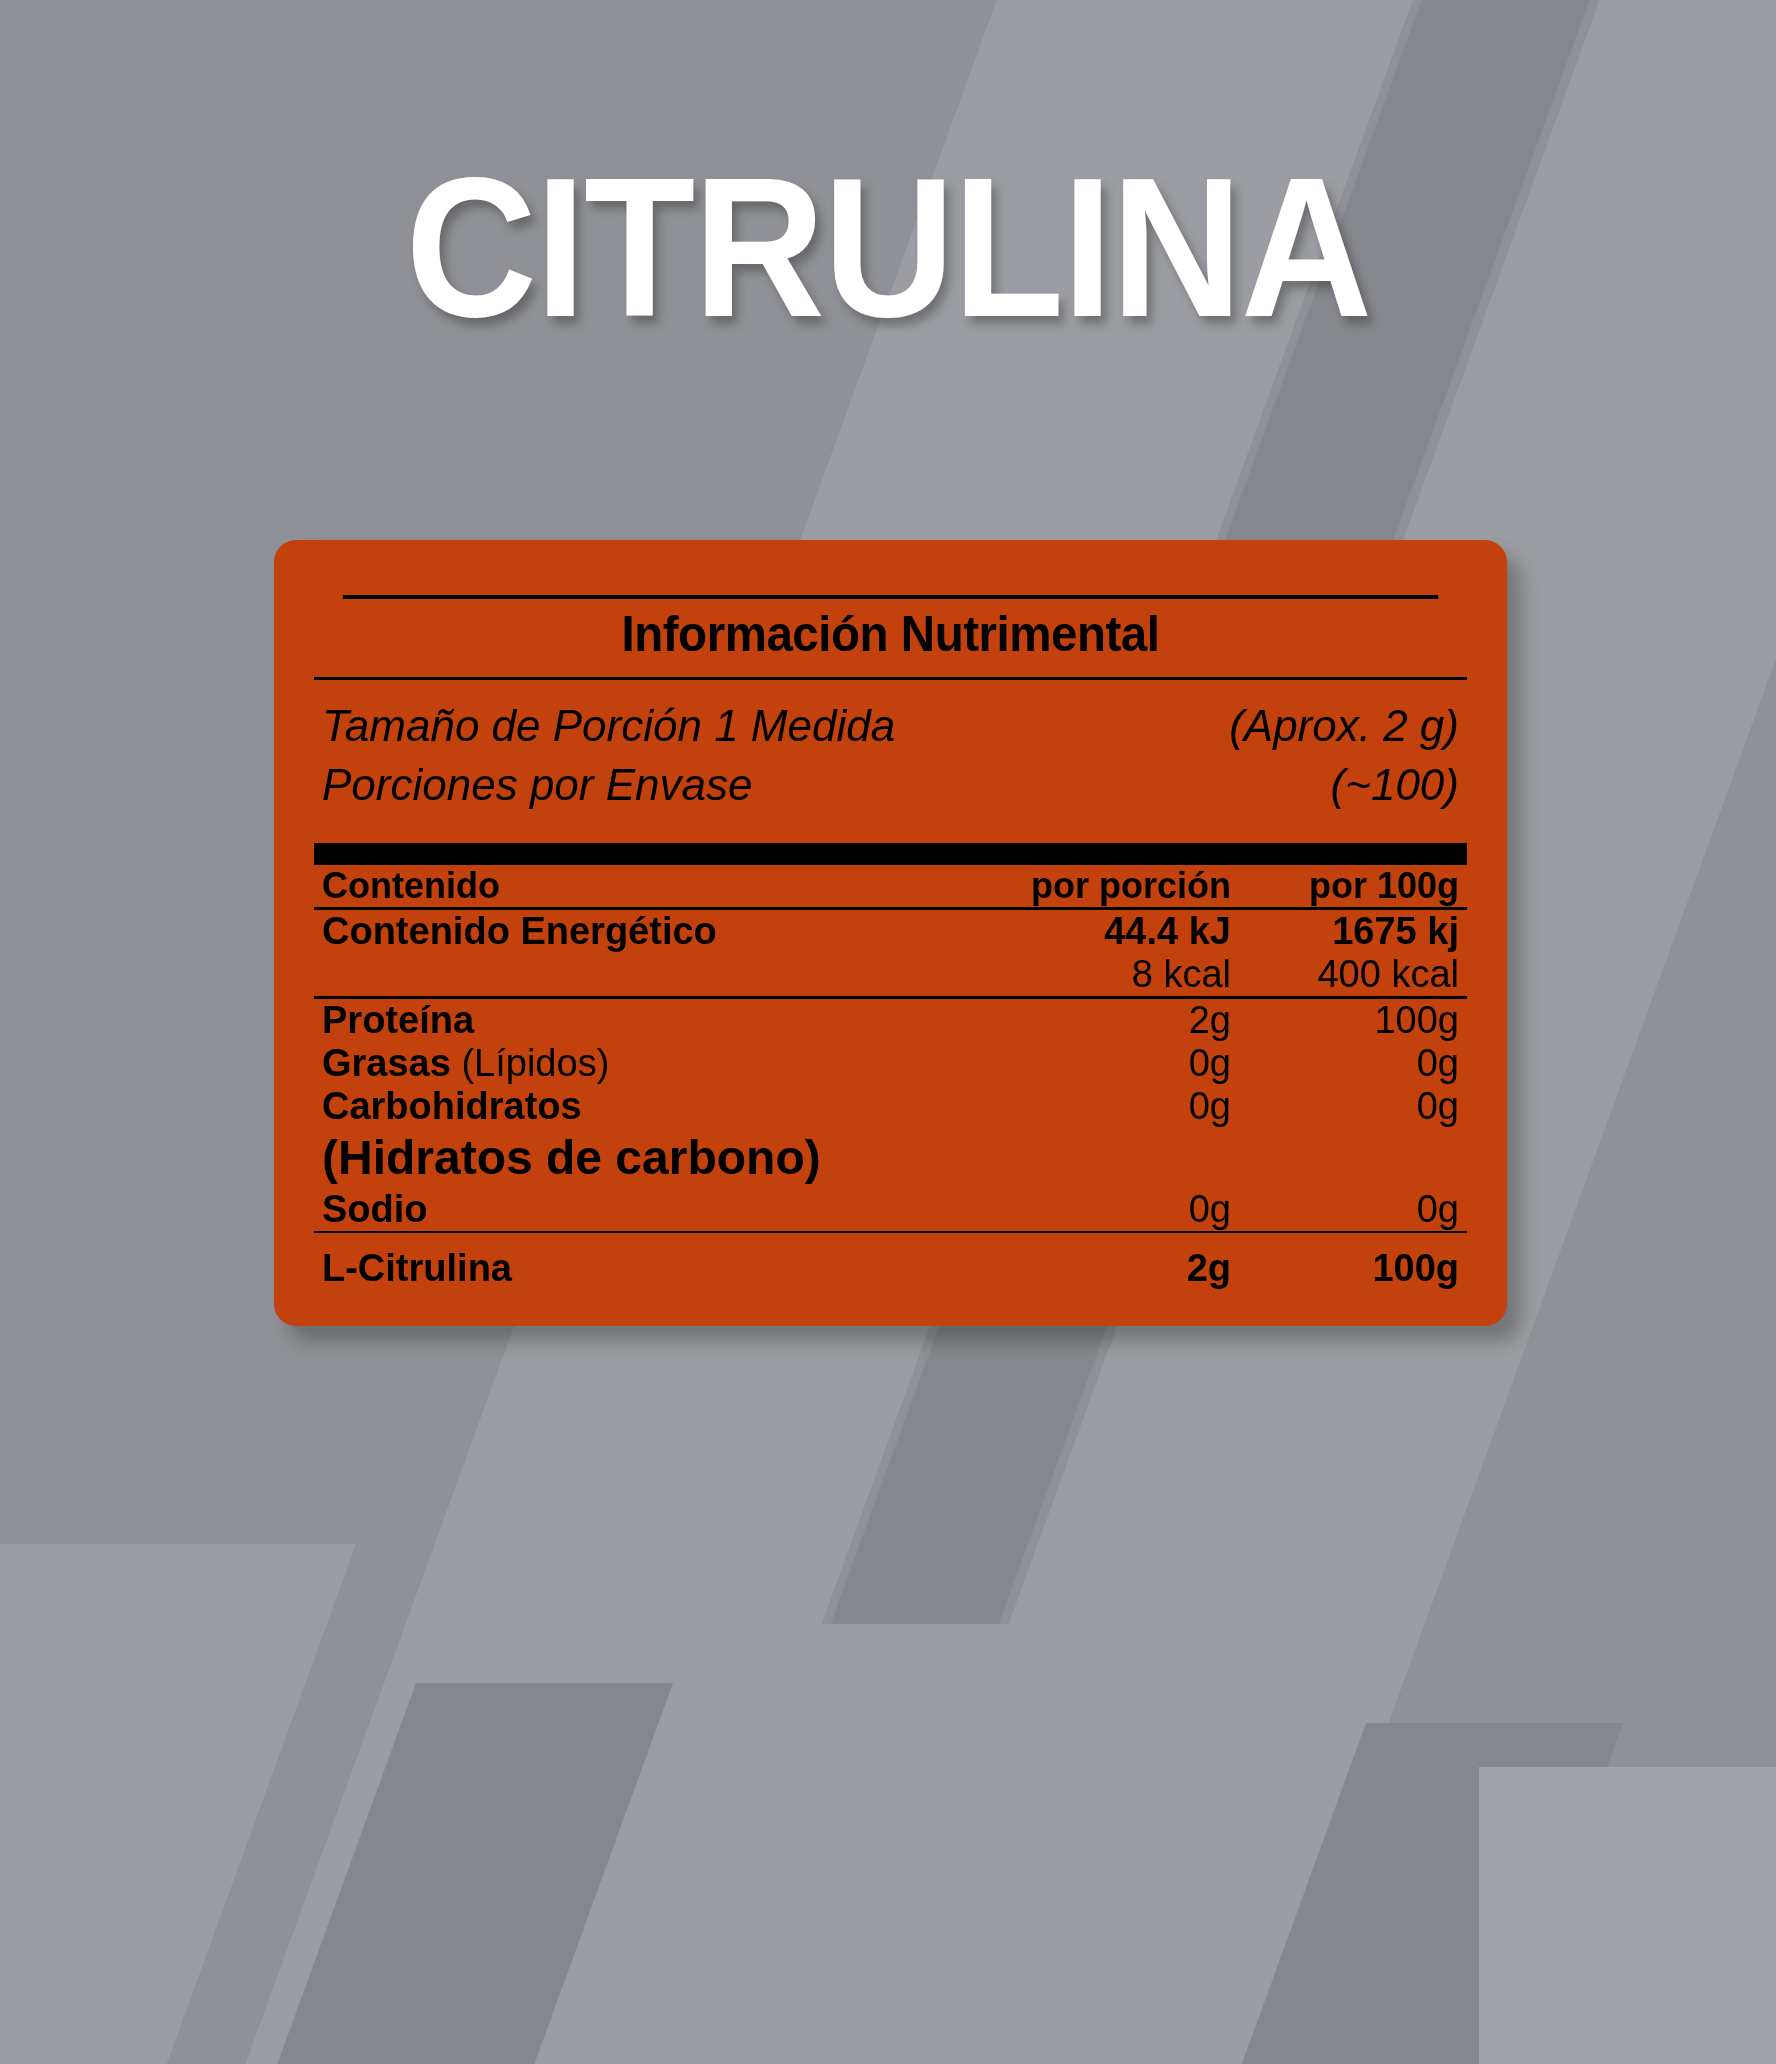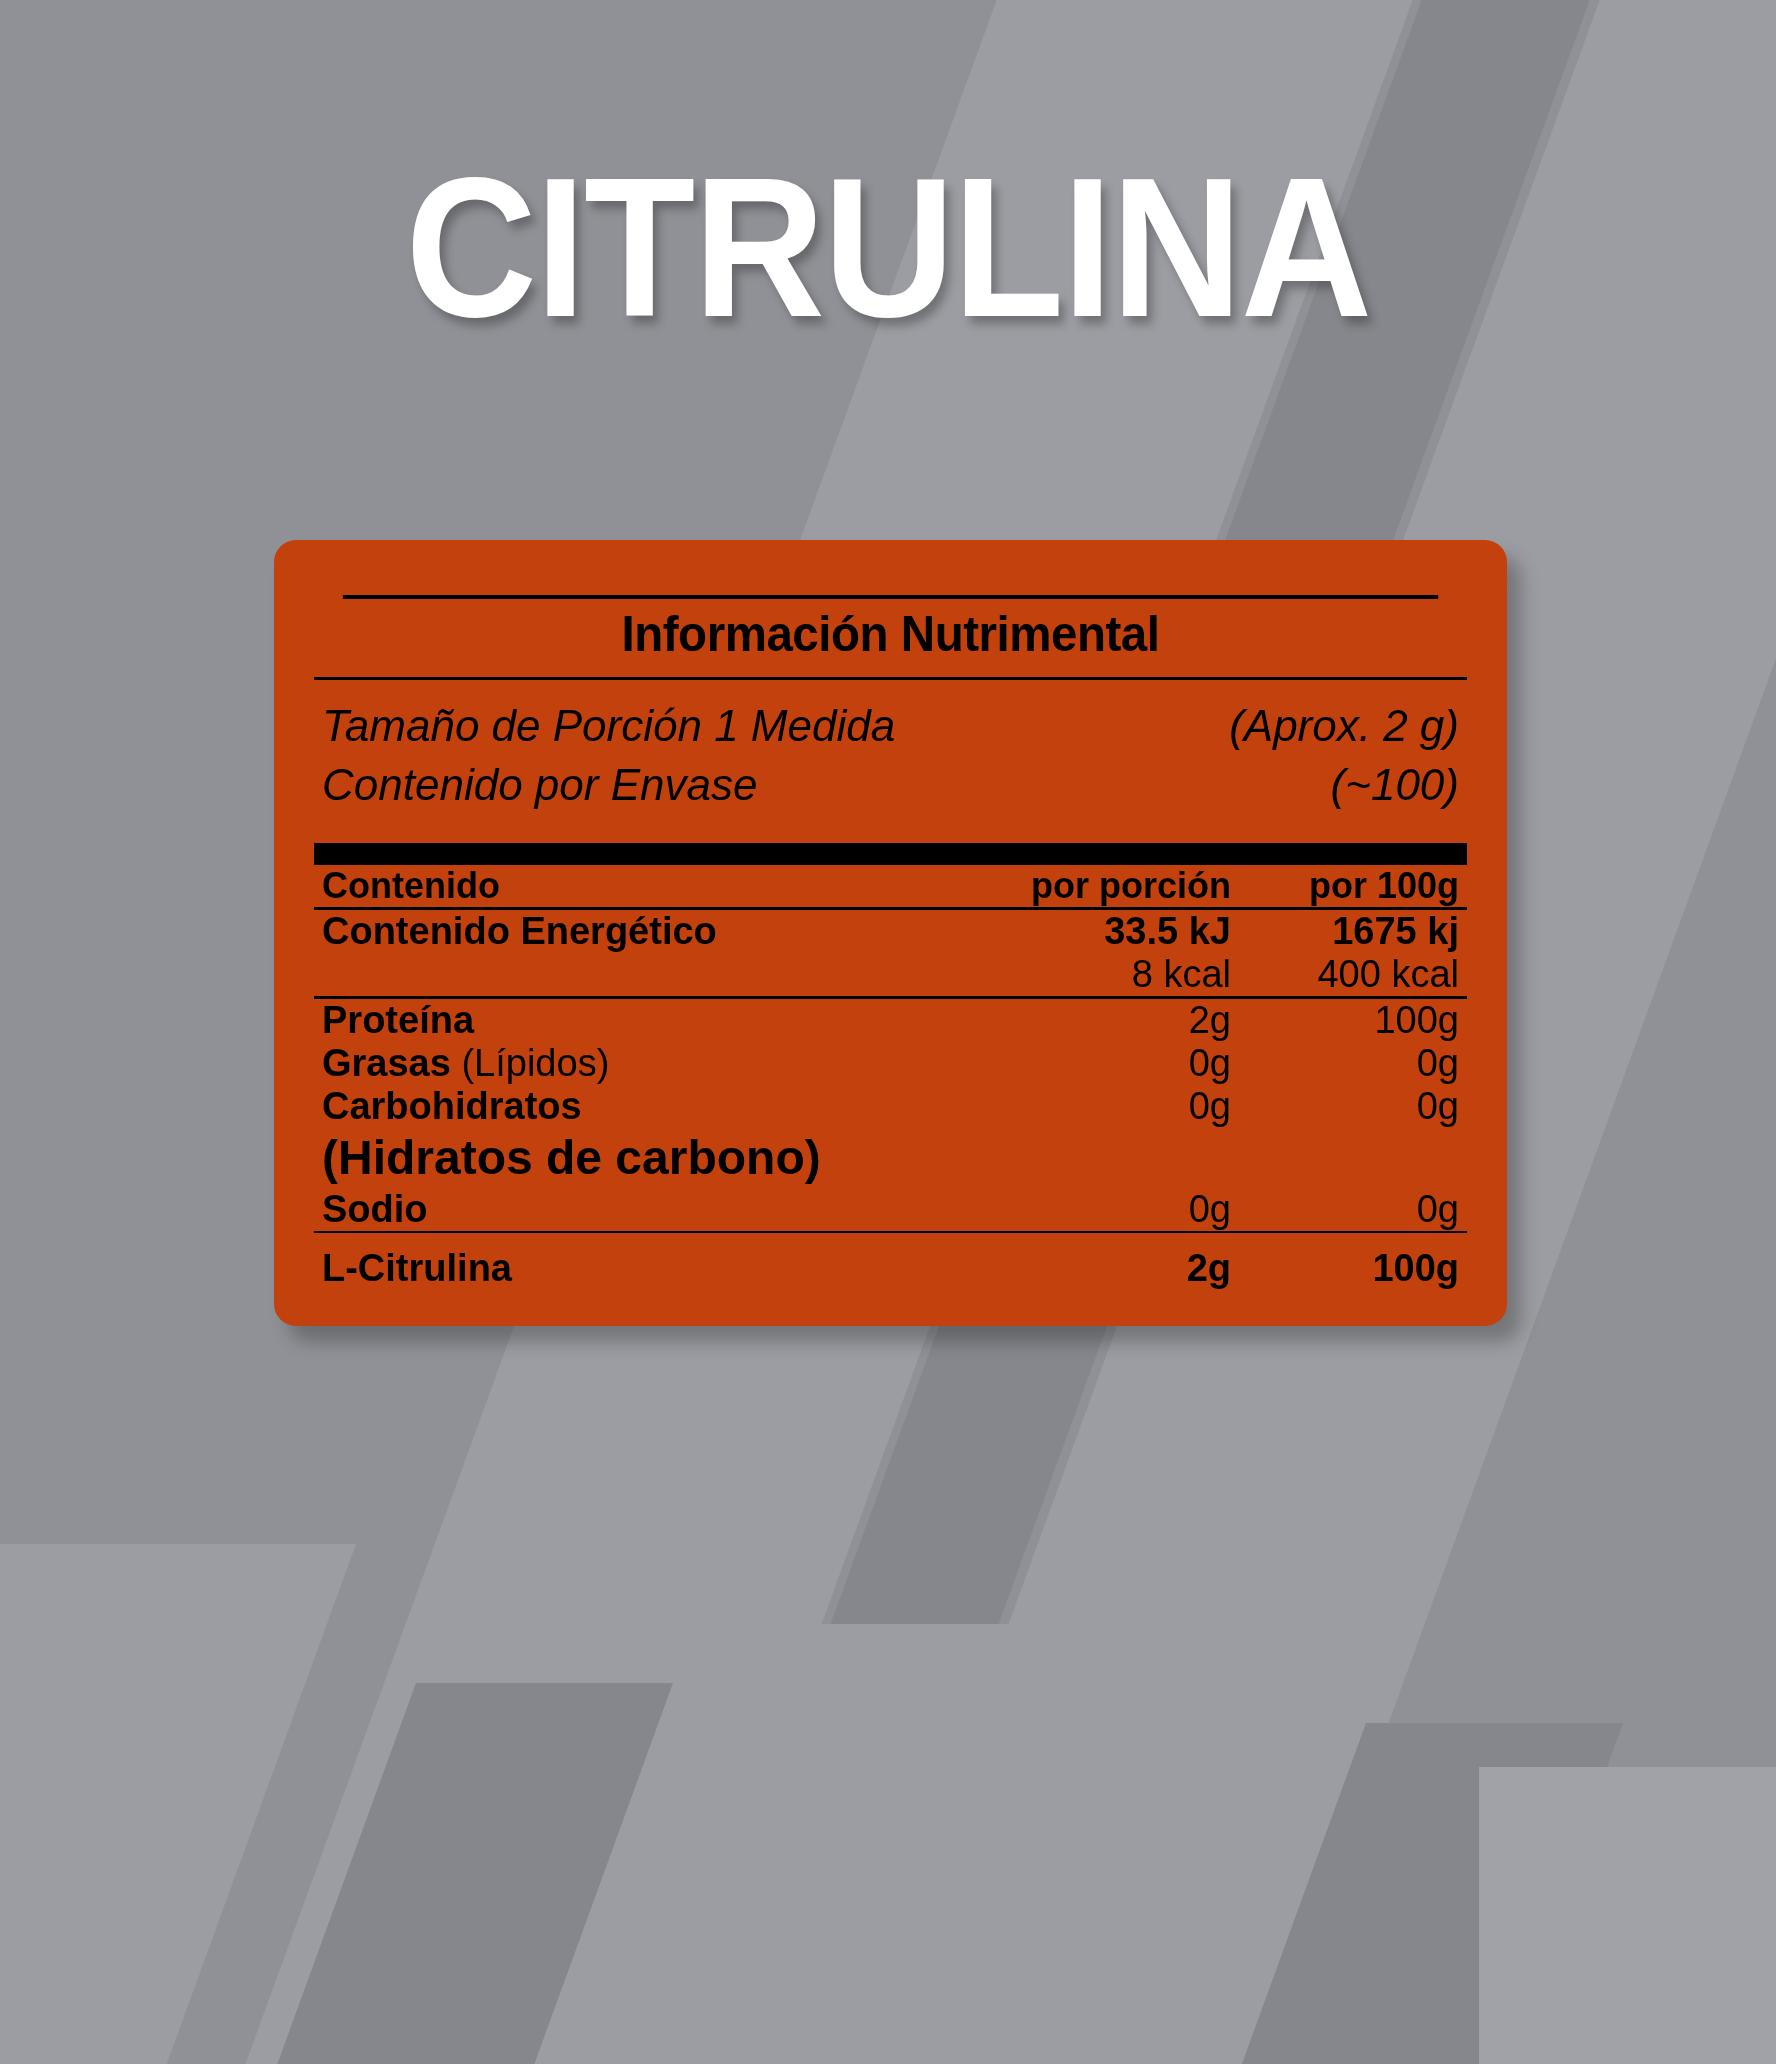--- a/index.html
+++ b/index.html
@@ -199,42 +199,42 @@
 <div class="panel">
 
   <div class="panel-title">Información Nutrimental</div>
 
   <div class="serving-block">
     <div class="serving-row">
       <span class="left">Tamaño de Porción 1 Medida</span>
       <span class="right">(Aprox. 2 g)</span>
     </div>
     <div class="serving-row">
-      <span class="left">Contenido por Envase</span>
+      <span class="left">Porciones por Envase</span>
       <span class="right">(~100)</span>
     </div>
   </div>
 
   <div class="rule-thick"></div>
 
   <table class="nutri">
     <tbody>
       <tr class="hdr">
         <td class="col-name">Contenido</td>
         <td class="col-a">por porción</td>
         <td class="col-b">por 100g</td>
       </tr>
 
       <tr class="sep-row">
           <td colspan="3"></td>
         </tr>
 
       <tr class="energy">
         <td class="col-name">Contenido Energético</td>
-        <td class="col-a">33.5 kJ</td>
+        <td class="col-a">44.4 kJ</td>
         <td class="col-b">1675 kj</td>
       </tr>
       <tr class="energy2">
         <td class="col-name"></td>
         <td class="col-a">8 kcal</td>
         <td class="col-b">400 kcal</td>
       </tr>
 
       <tr class="sep-row">
           <td colspan="3"></td>

